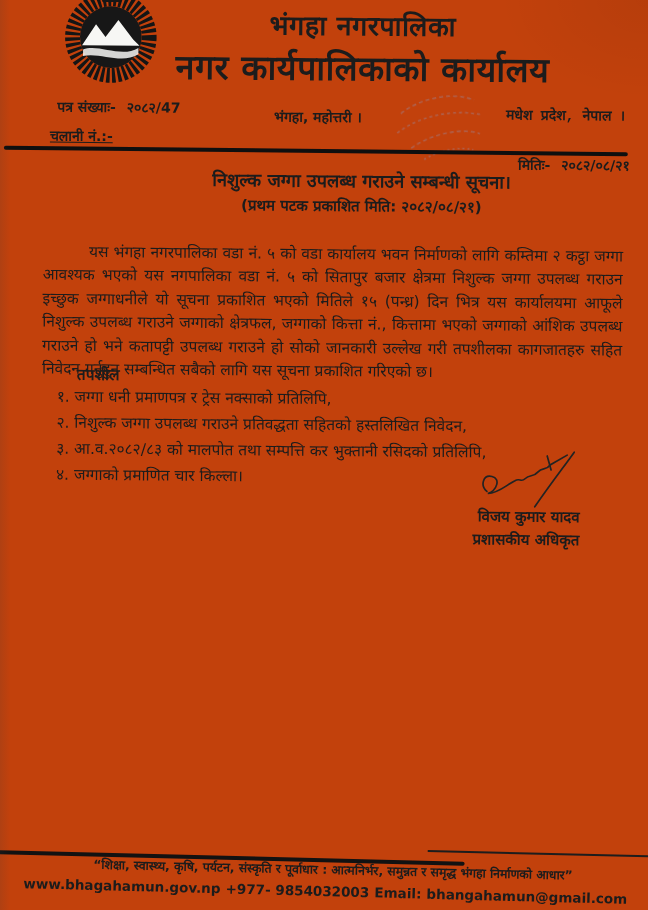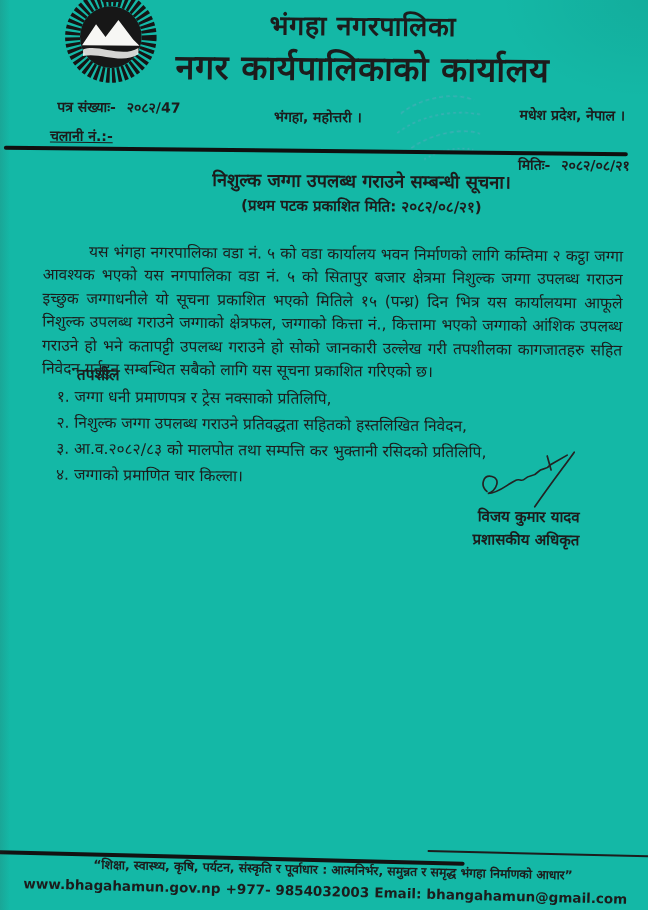--- a/index.html
+++ b/index.html
@@ -1,38 +1,38 @@
 <!DOCTYPE html>
 <html><head>
 <meta charset="utf-8">
 <style>
   html,body{margin:0;padding:0;background:#ffffff;}
   .page{
     position:relative;
     width:648px;height:910px;
     overflow:hidden;
-    background:#14b8a6;
+    background:#c2410c;
     font-family:"DejaVu Sans","Liberation Sans",sans-serif;
     color:#1c1c1c;
   }
   .tilt{position:absolute;inset:0;transform:rotate(0.5deg);transform-origin:50% 40%;}
   
   .edge-left{position:absolute;left:0;top:0;bottom:0;width:10px;
     background:linear-gradient(to right,rgba(60,60,60,.14),rgba(0,0,0,0));pointer-events:none;}
   .corner-tr{position:absolute;right:0;top:0;width:150px;height:100px;
     background:radial-gradient(ellipse at top right,rgba(0,0,0,.06),rgba(0,0,0,0) 70%);pointer-events:none;}
   
   .emblem{position:absolute;left:54px;top:-10px;}
   .h-center{position:absolute;left:72px;right:0;text-align:center;}
   .muni{top:6px;font-size:27px;font-weight:bold;letter-spacing:.5px;}
   .office{top:44px;font-size:34px;font-weight:bold;letter-spacing:.5px;}
   .meta{position:absolute;font-size:14px;font-weight:bold;white-space:nowrap;}
   .m-ref{left:55px;top:99px;}
   .m-place{left:272px;top:107px;}
-  .m-prov{right:25px;top:103px;}
+  .m-prov{right:25px;top:103px;font-family:Liberation Mono, monospace;}
   .m-chal{left:48px;top:128px;text-decoration:underline;}
   .m-date{right:20px;top:131px;margin-top:22px;}
   .meta .lbl{margin-right:6px;}
   .hr-head{position:absolute;top:149px;left:2px;width:624px;height:4px;background:#0f0f0f;
     border-radius:2px;transform:rotate(0.1deg);}
   
   .stamp{position:absolute;left:382px;top:88px;opacity:.55;filter:blur(.5px);transform:rotate(-14deg);}
   
   .n-title{top:168px;font-size:18px;font-weight:bold;}
   .n-sub{top:195px;font-size:15px;font-weight:bold;}

